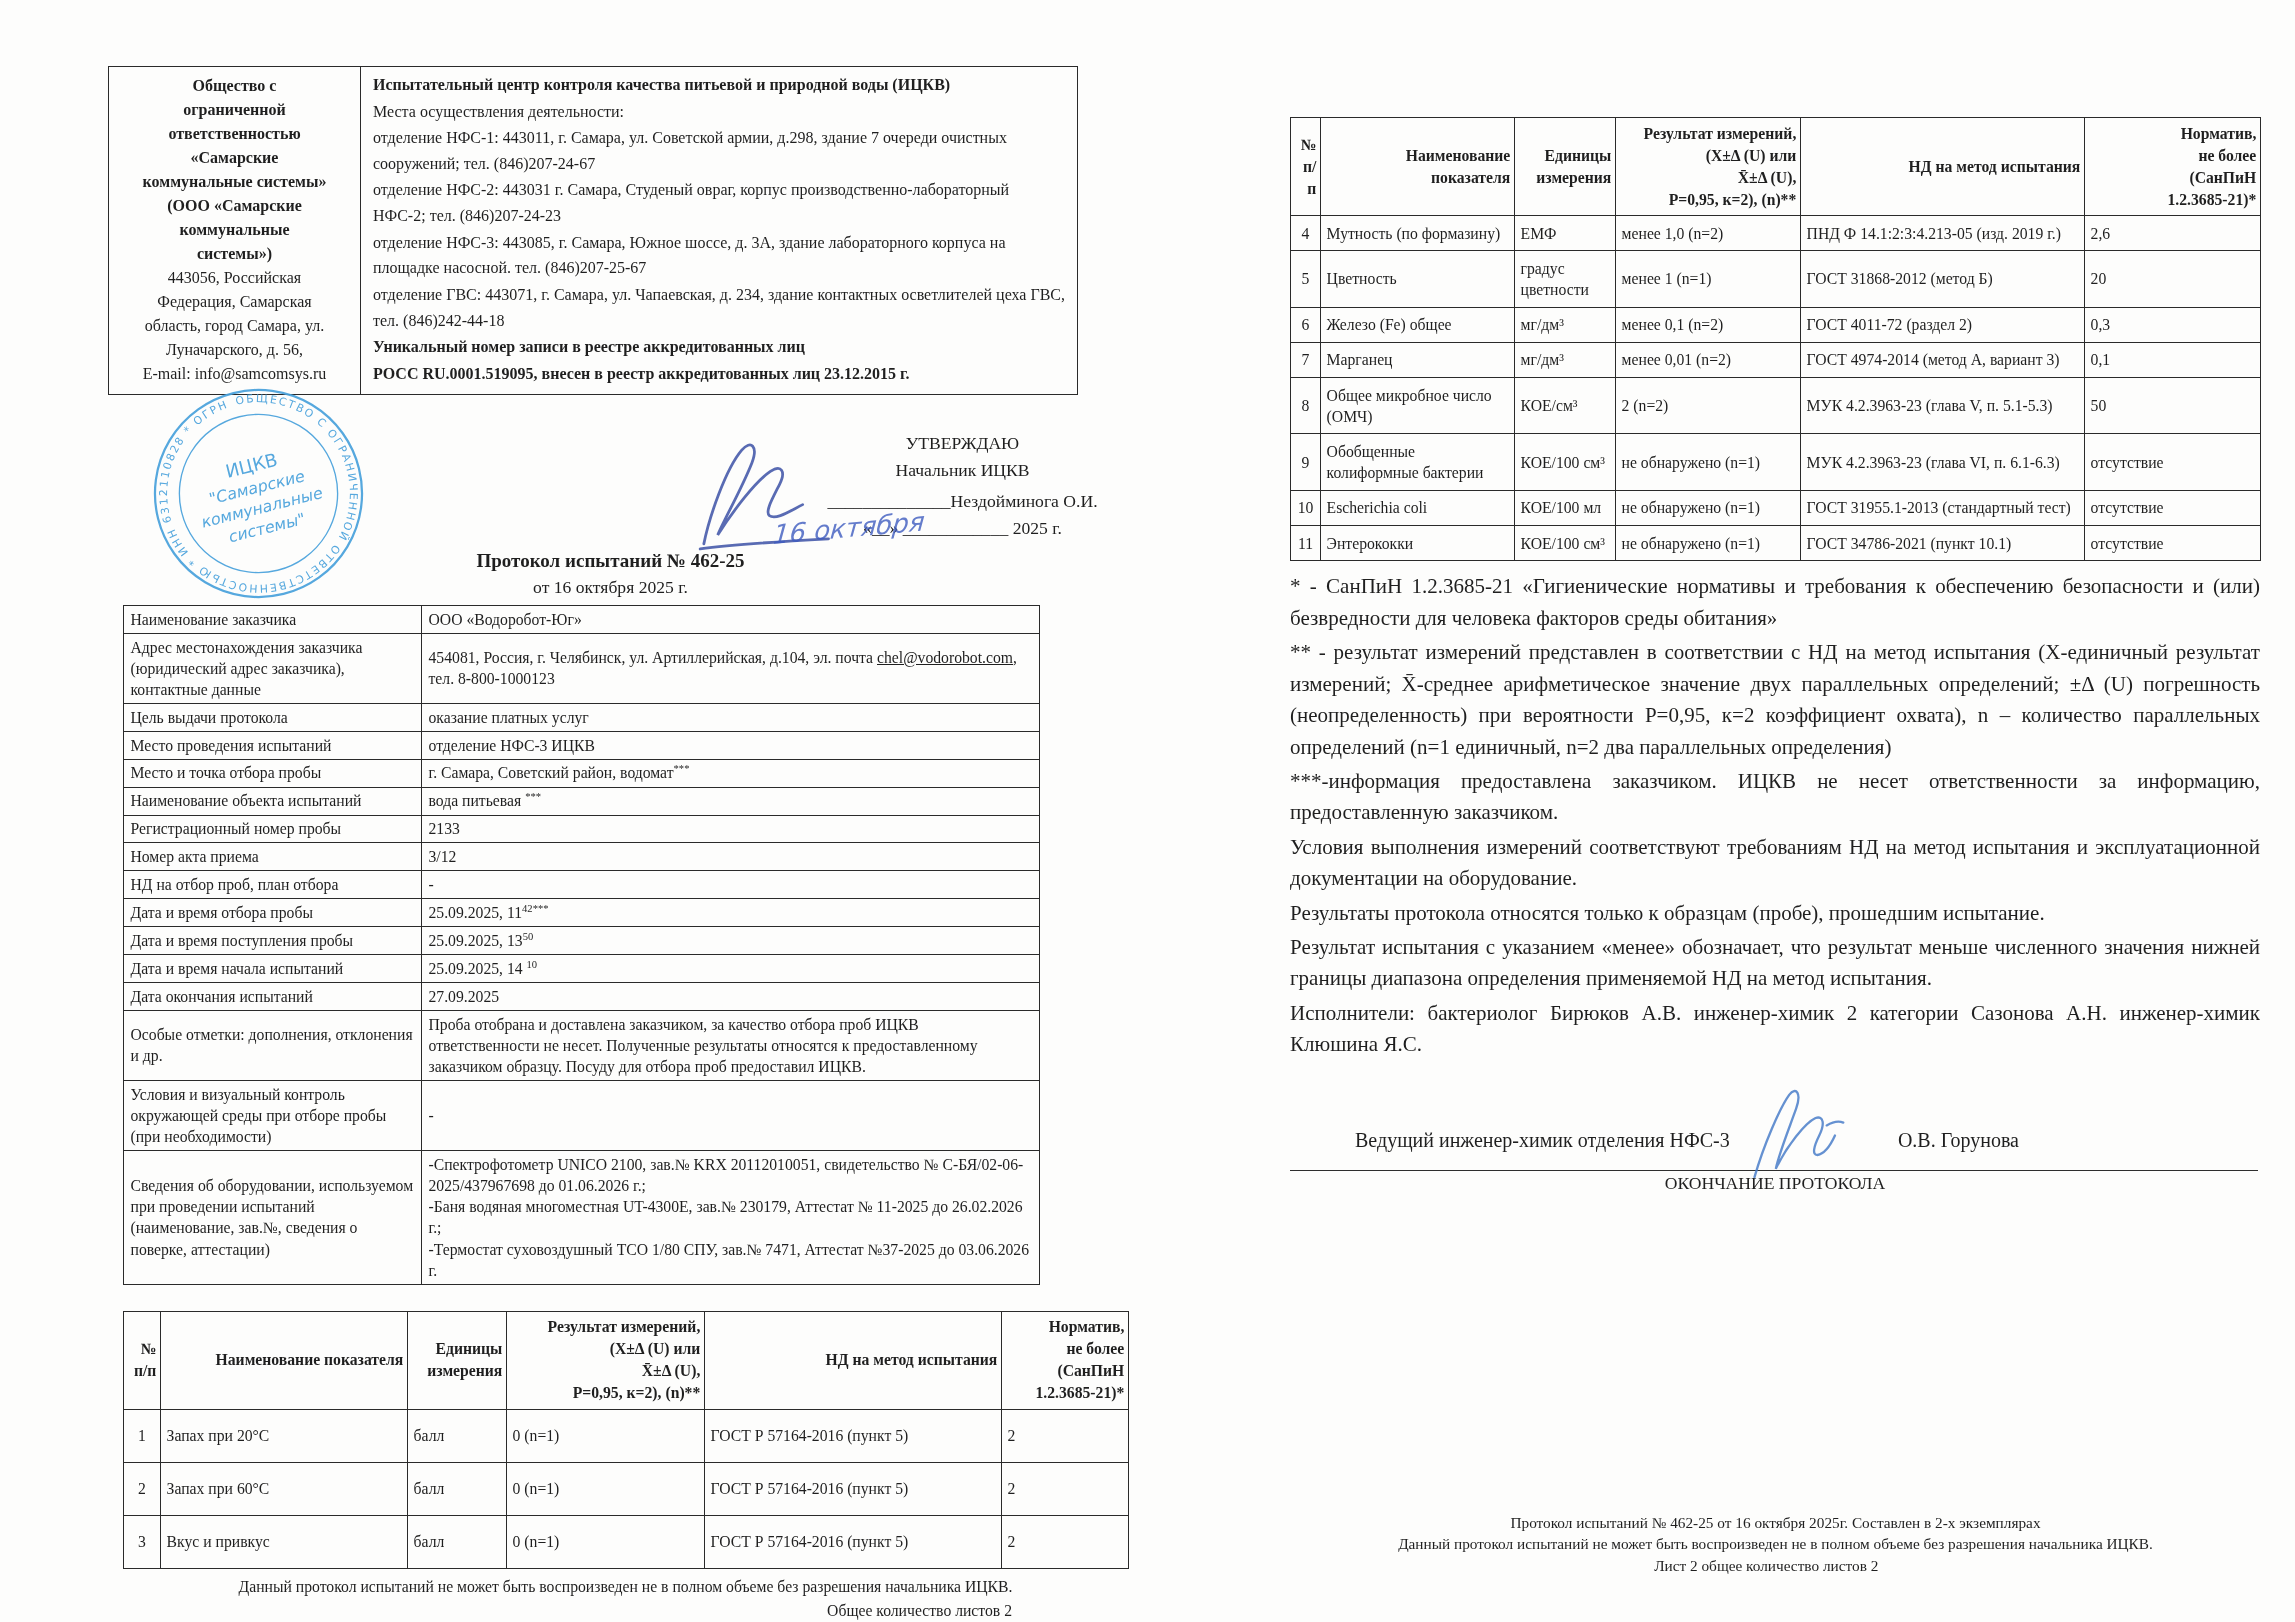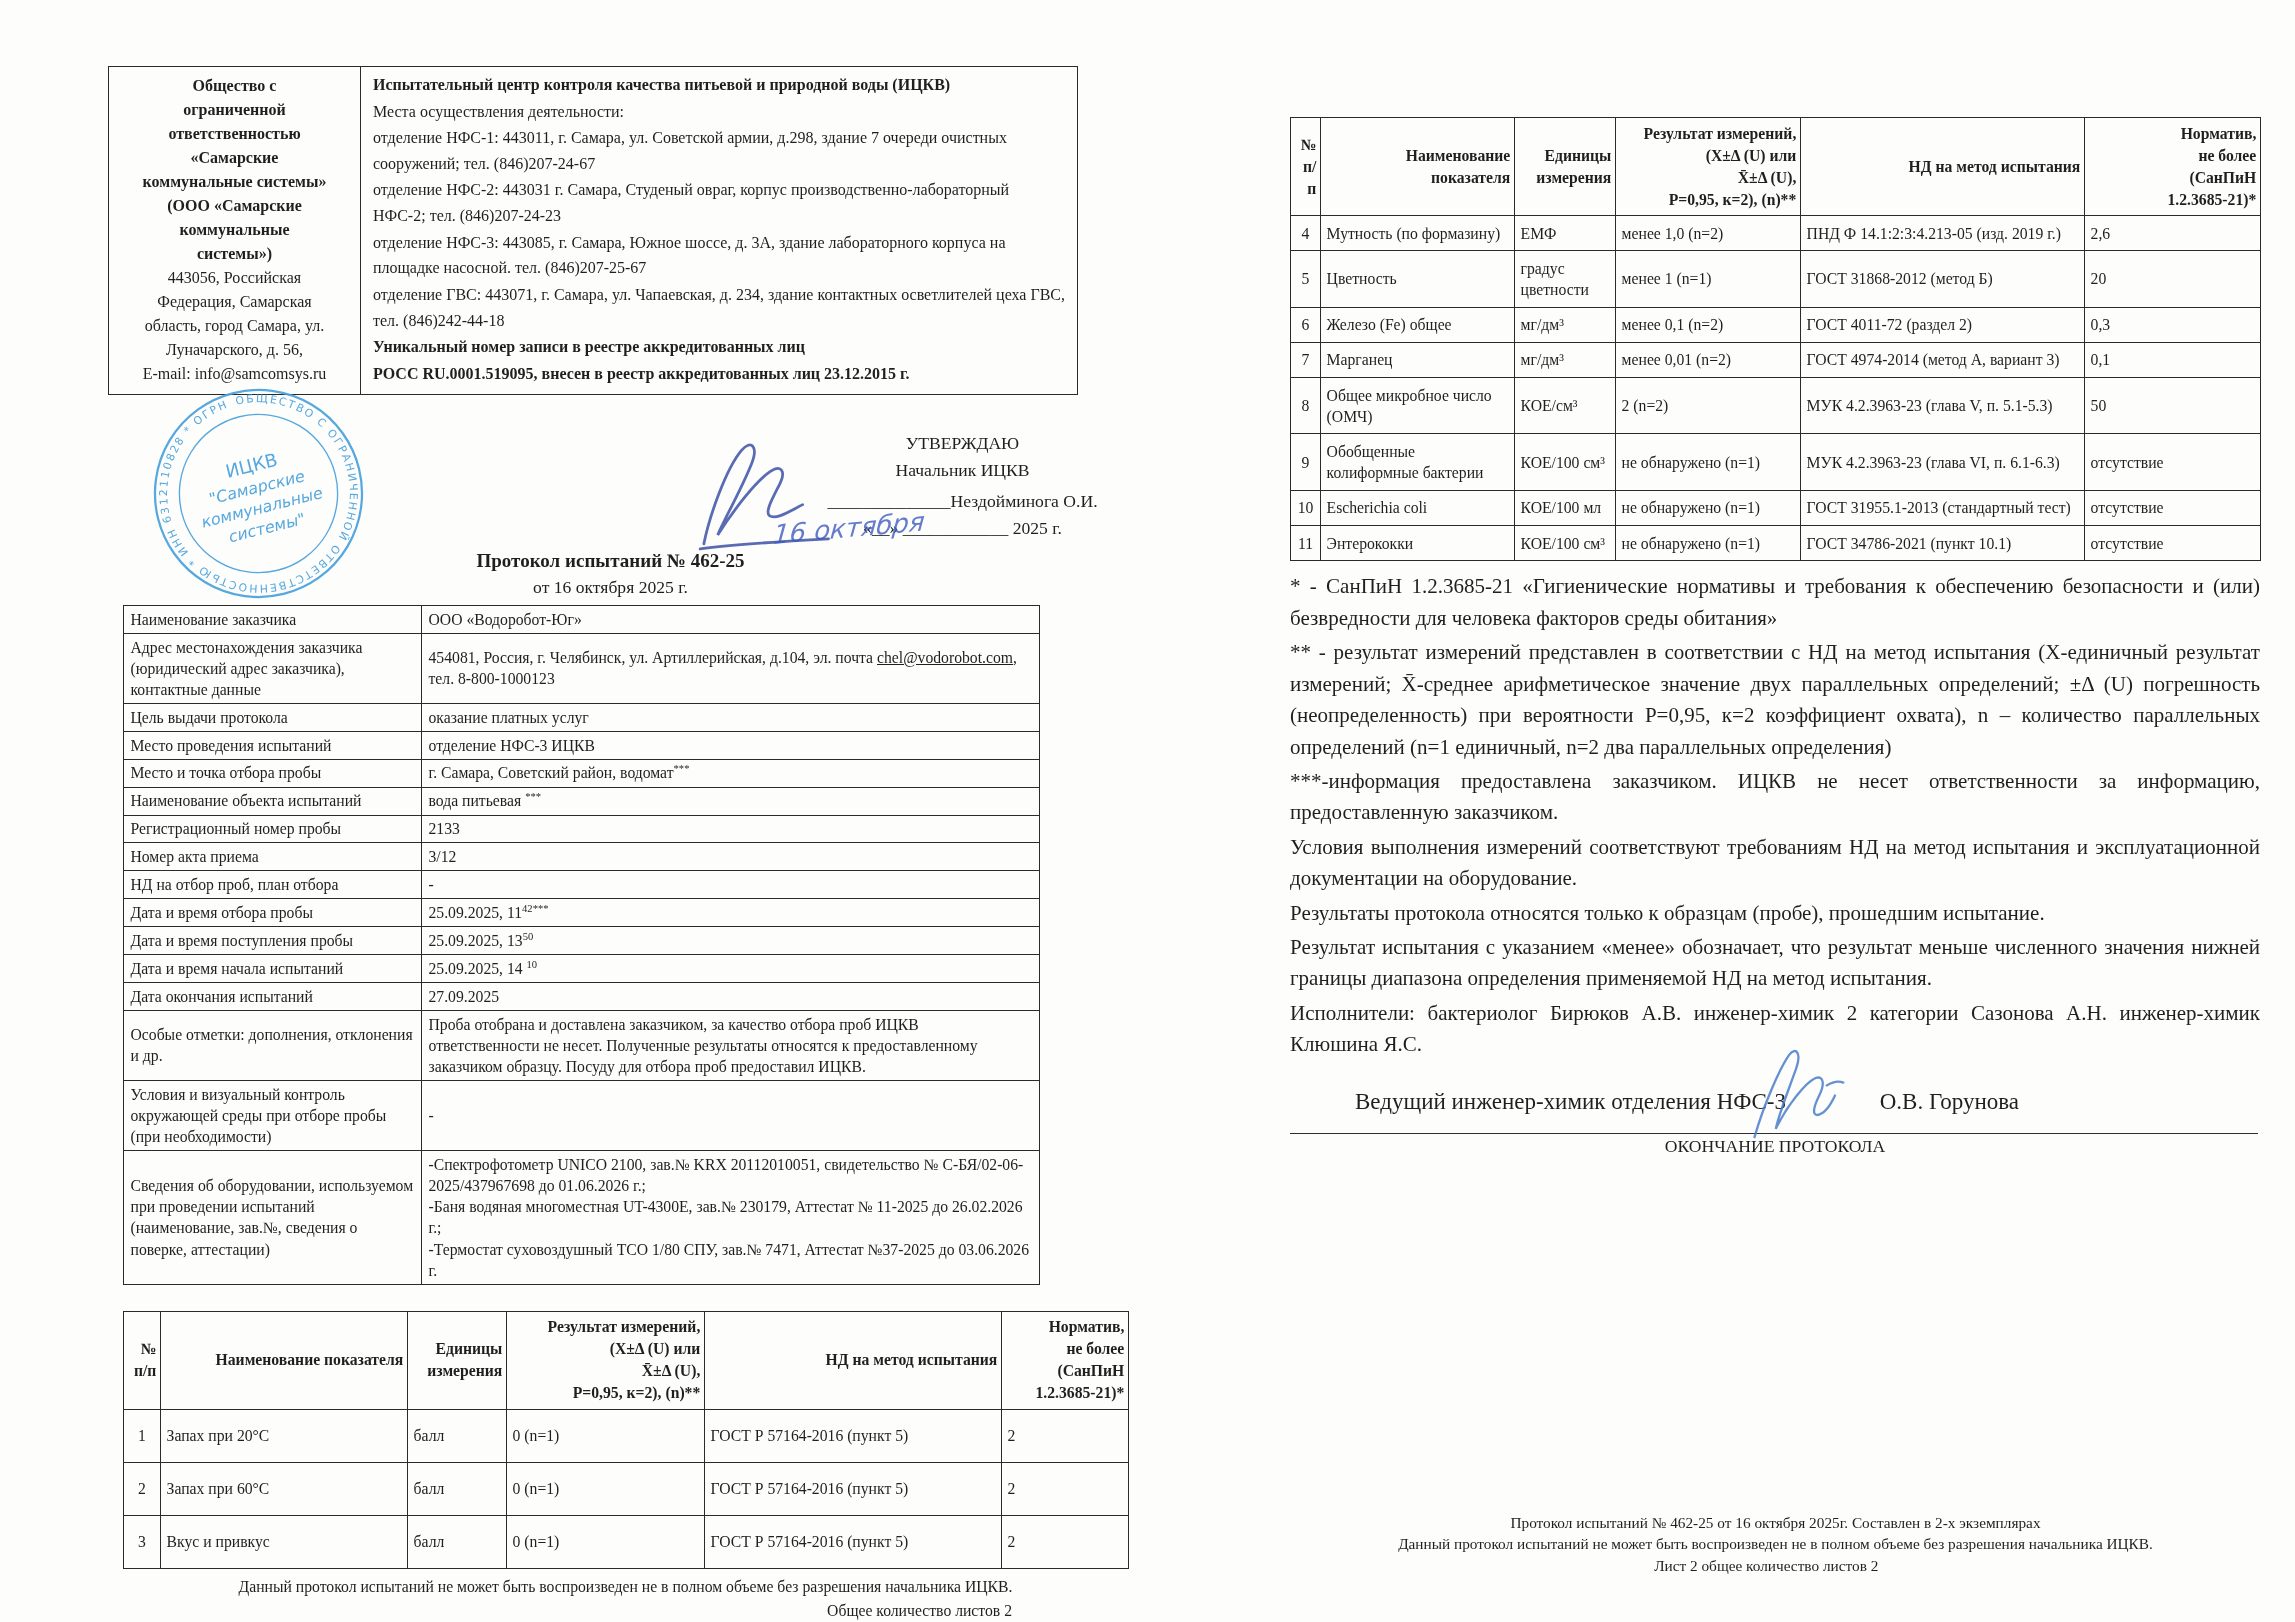--- a/index.html
+++ b/index.html
@@ -56,21 +56,21 @@
   #results1 td{height:39px;}
 
   .p1-footer{margin-top:6.5px;font-size:15.7px;line-height:1.5;}
   .p1-footer .f1{text-align:center;}
   .p1-footer .f2{text-align:right;padding-right:116px;}
 
   
   .p2col{position:absolute;left:1290px;top:117px;width:970px;}
   .notes{margin-top:10.2px;font-size:21px;line-height:1.5;}
   .note{margin:0 0 2.8px 0;text-align:justify;}
-  .signrow{position:relative;margin-top:28px;display:flex;align-items:center;font-size:23px;}
+  .signrow{position:relative;margin-top:68px;display:flex;align-items:center;font-size:20px;}
   .signrow .role{margin-left:65px;}
   .signrow .name{margin-left:auto;margin-right:241px;}
   .sig2{position:absolute;left:46%;top:-49px;width:111px;height:125px;}
   .endrule{margin-top:18.5px;border-top:1.4px solid #2e2e2e;width:968px;}
   .endtext{margin-top:1.9px;text-align:center;font-size:17.6px;}
 
   .p2-footer{position:absolute;left:1290px;top:1512px;width:971px;font-size:15.3px;line-height:1.4;}
   .p2-footer .f1{text-align:center;}
   .p2-footer .f2{text-align:center;}
   .p2-footer .f3{text-align:center;padding-right:18.5px;font-family:Liberation Serif, serif;}

